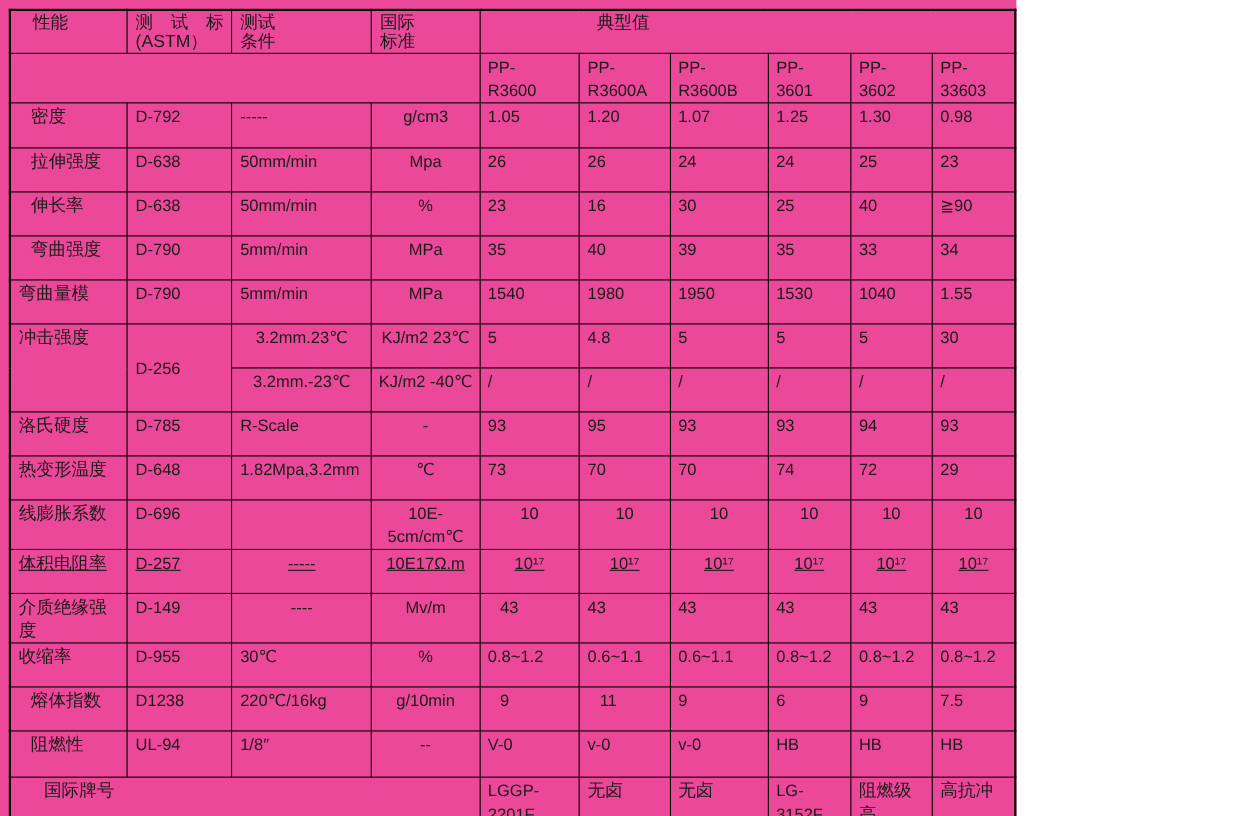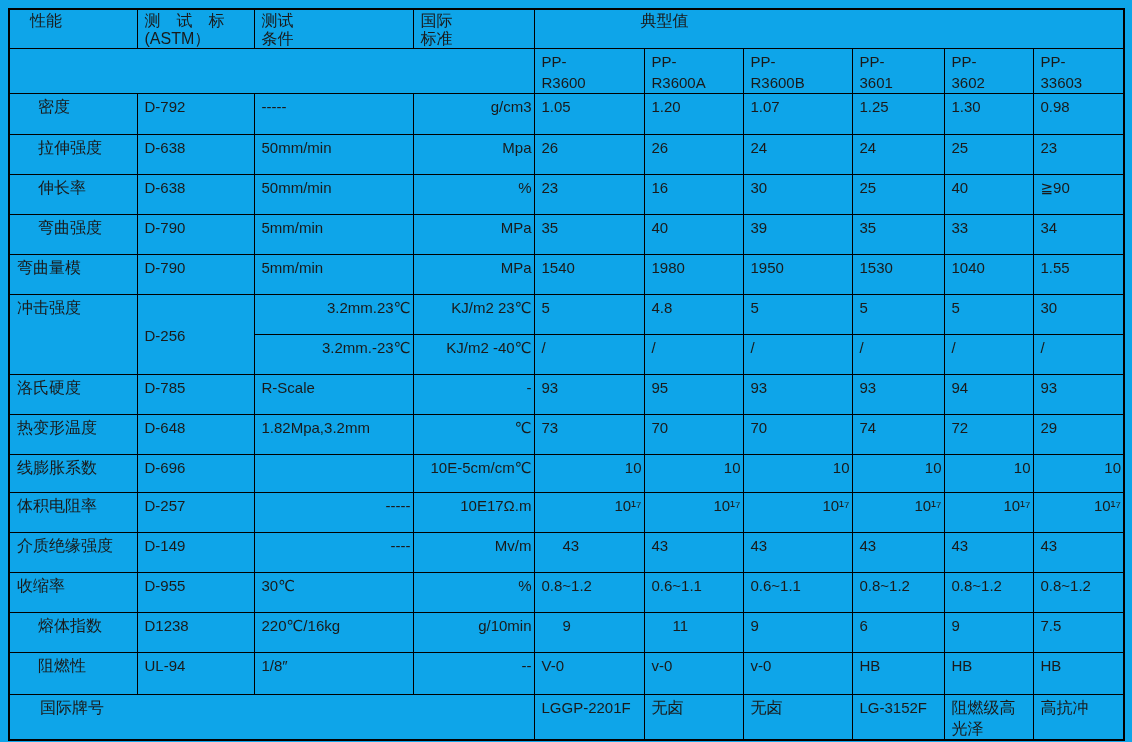--- a/index.html
+++ b/index.html
@@ -1,35 +1,35 @@
 <!DOCTYPE html>
 <html><head>
 <meta charset="utf-8">
 <style>
   html,body{margin:0;padding:0;background:#ffffff;}
   body{width:1132px;height:742px;overflow:hidden;color:#1a1a1a;}
-  .page{position:relative;width:1132px;height:742px;background:#0ea5e9;}
+  .page{position:relative;width:924px;height:742px;background:#ec4899;}
   table.props{
     position:absolute;left:8px;top:8px;
     border-collapse:collapse;table-layout:fixed;
     border:2px solid #000;
   }
   td{
     border:1px solid #000;
     vertical-align:top;
     padding:2px 4px 0 7px;
     font:15px/21px "Liberation Sans","DejaVu Sans",sans-serif;
     white-space:pre-wrap;
     overflow:hidden;
     word-break:break-word;
   }
   td.cjk{font-size:16px;}
-  td.c{text-align:right;padding-left:2px;padding-right:2px;}
+  td.c{text-align:center;padding-left:2px;padding-right:2px;}
   td.mid{vertical-align:middle;}
-  td.in1{padding-left:28px;}
+  td.in1{padding-left:18px;}
   td.in2{padding-left:20px;}
   td.hdr{line-height:18px;}
   td.tv{padding-left:106px;}
   td.brand{padding-left:30px;}
 </style>
 </head>
 <body>
 
 <div class="page">
   <table class="props">
@@ -182,21 +182,21 @@
           <td>D-696</td>
           <td></td>
           <td class="c">10E-5cm/cm℃</td>
           <td class="c">10</td>
           <td class="c">10</td>
           <td class="c">10</td>
           <td class="c">10</td>
           <td class="c">10</td>
           <td class="c">10</td>
         </tr>
-        <tr style="height: 40px;">
+        <tr style="height: 40px; text-decoration: underline;">
           <td class="cjk">体积电阻率</td>
           <td>D-257</td>
           <td class="c">-----</td>
           <td class="c">10E17Ω.m</td>
           <td class="c">10¹⁷</td>
           <td class="c">10¹⁷</td>
           <td class="c">10¹⁷</td>
           <td class="c">10¹⁷</td>
           <td class="c">10¹⁷</td>
           <td class="c">10¹⁷</td>

